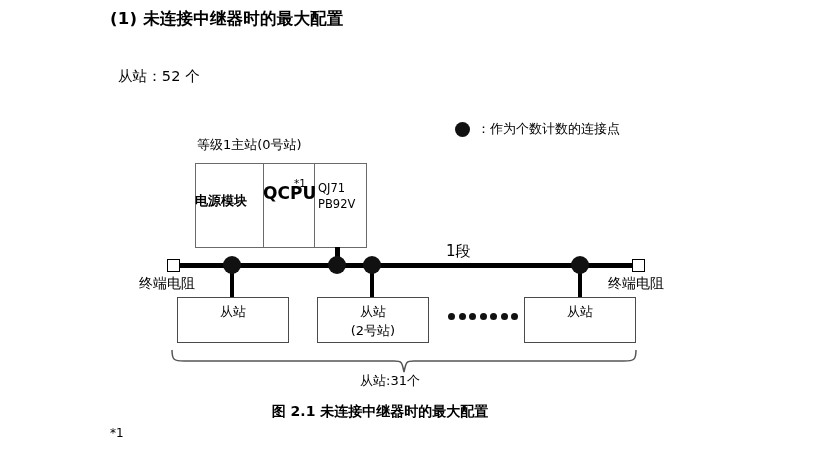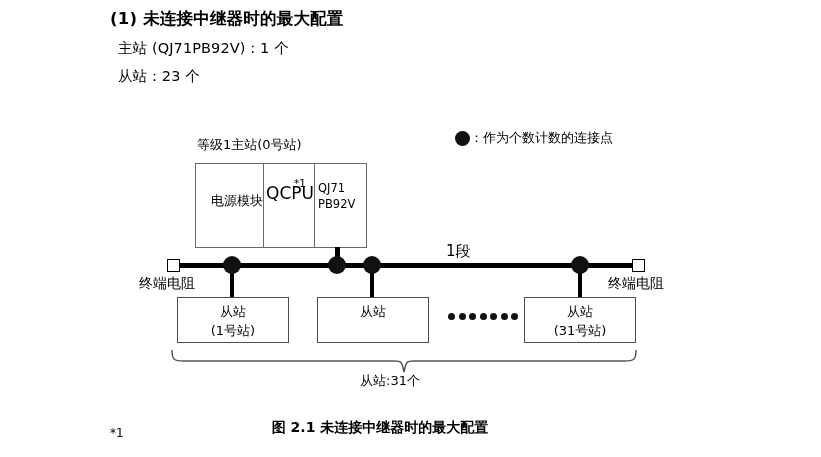--- a/index.html
+++ b/index.html
@@ -33,21 +33,21 @@
   .module-frame{
     left:195px;top:163px;width:172px;height:85px;
     border:1.3px solid #6a6a6a;box-sizing:border-box;background:#fff;
   }
   .module-div{
     top:163px;width:0;height:85px;border-left:1.3px solid #6a6a6a;
   }
   .div1{left:263px;}
   .div2{left:314px;}
 
-  .cell-label{font-size:13px;white-space:nowrap;text-align:right;}
+  .cell-label{font-size:13px;white-space:nowrap;text-align:left;font-weight:bold;}
   .lbl-power{left:195px;top:192px;width:68px;}
   .lbl-qcpu{left:263px;top:183px;width:51px;font-size:17px;}
   .lbl-star{left:294px;top:177px;font-size:10.5px;}
   .lbl-pb-1{left:318px;top:181px;font-size:11.5px;white-space:nowrap;}
   .lbl-pb-2{left:318px;top:197px;font-size:11.5px;white-space:nowrap;}
 
   
   .bus{
     left:172px;top:263px;width:468px;height:5px;background:#000;
   }
@@ -98,43 +98,42 @@
   .ellipsis{
     left:448px;top:313px;width:70px;display:flex;justify-content:space-between;
   }
   .ellipsis i{width:7px;height:7px;border-radius:50%;background:#111;display:block;}
 
   
   .brace{left:170px;top:348px;width:468px;height:26px;}
   .brace-lbl{left:360px;top:372px;font-size:13px;white-space:nowrap;}
 
   
-  .legend{left:455px;top:129px;display:flex;align-items:center;}
+  .legend{left:455px;top:120px;display:flex;align-items:center;gap:7px;}
   .legend-dot{width:15px;height:15px;border-radius:50%;background:#111;display:block;}
   .legend-txt{font-size:13px;white-space:nowrap;}
 
   
   .fig-cap{
     left:0;top:403px;width:760px;text-align:center;
-    font-size:14px;font-weight:bold;white-space:nowrap;margin-top:16px;
+    font-size:14px;font-weight:bold;white-space:nowrap;
   }
   .fn-mark{left:110px;top:426px;font-size:12px;}
   .fn-text{left:145px;top:426px;font-size:12.5px;white-space:nowrap;}
 </style>
 </head>
 <body>
 
 <div class="page">
 
   <div class="abs sec-title">
     <span>(1)</span>
     <span>未连接中继器时的最大配置</span>
   </div>
-  <div class="abs sec-line l1">主站 (QJ71PB92V)：1 个</div>
-  <div class="abs sec-line l2">从站：23 个</div>
+  <div class="abs sec-line l2">从站：52 个</div>
 
   <div class="abs diagram">
 
     <div class="abs legend">
       <span class="legend-dot"></span>
       <span class="legend-txt">：作为个数计数的连接点</span>
     </div>
 
     <div class="abs box-caption">等级1主站(0号站)</div>
 
@@ -162,28 +161,27 @@
 
     <div class="abs term-sq term-l"></div>
     <div class="abs term-sq term-r"></div>
     <div class="abs term-lbl term-lbl-l">终端电阻</div>
     <div class="abs term-lbl term-lbl-r">终端电阻</div>
 
     <div class="abs seg-lbl">1段</div>
 
     <div class="abs slave slave-1">
       <span>从站</span>
-      <span>(1号站)</span>
     </div>
     <div class="abs slave slave-2">
       <span>从站</span>
+      <span>(2号站)</span>
     </div>
     <div class="abs slave slave-3">
       <span>从站</span>
-      <span>(31号站)</span>
     </div>
 
     <div class="abs ellipsis">
       <i></i>
         <i></i>
         <i></i>
         <i></i>
         <i></i>
         <i></i>
         <i></i>

